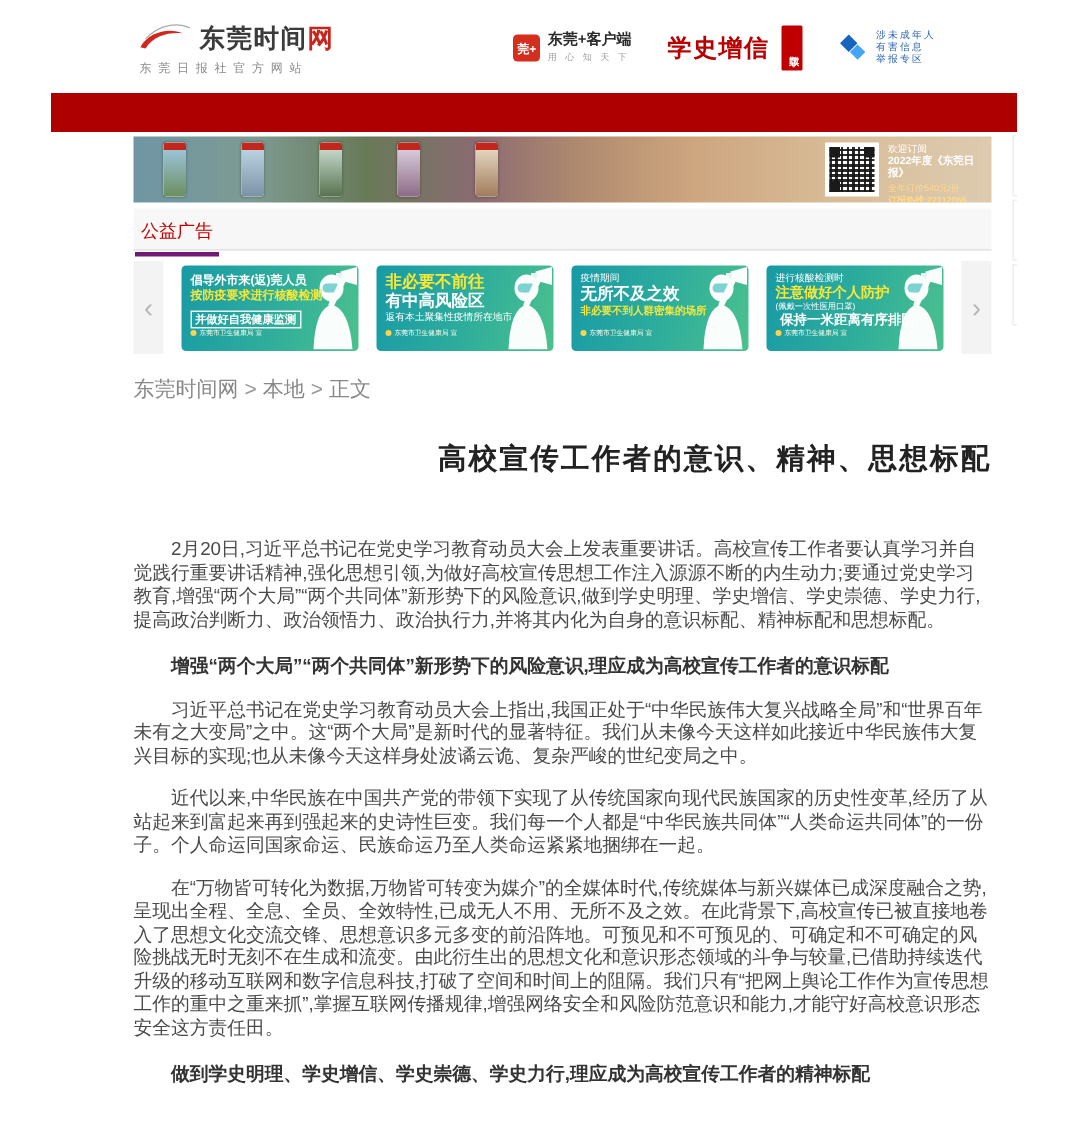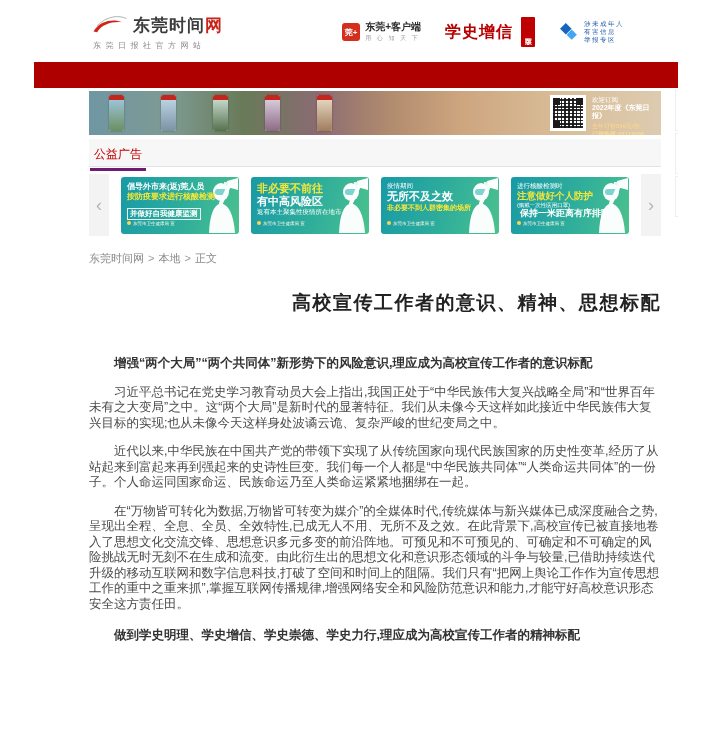--- a/index.html
+++ b/index.html
@@ -86,21 +86,21 @@
               display:inline-block; padding:0 2px; line-height:10px; margin-top:1px; }
   .ln-w-tiny{ font-size:5.5px; line-height:6px; }
   .card-footer { position:absolute; left:6px; bottom:2px; z-index:2; white-space:nowrap; }
   .card-footer .dot { display:inline-block; width:4px; height:4px; border-radius:50%;
                       background:#ffd34d; vertical-align:middle; margin-right:2px; }
   .card-footer .ftxt { display:inline-block; font-size:6px; color:#fffbe8;
                        transform:scale(.75); transform-origin:left center; vertical-align:middle; }
   .worker { position:absolute; right:-2px; top:1px; z-index:1; opacity:.97; }
 
   
-  .breadcrumb { margin-top:15px; font-size:11px; color:#888; }
+  .breadcrumb { margin-top:15px; font-size:14px; color:#888; }
   .breadcrumb .crumb-link { cursor:pointer; }
   .breadcrumb .sep { margin:0 4px; color:#999; }
   .article-title { margin-top:24px; font-size:19px; font-weight:bold; color:#222; letter-spacing:1.5px;text-align:right; }
   .article-meta { margin-top:13px; font-size:10px; color:#9a9a9a; display:flex; gap:16px; }
   .article-body { margin-top:40px; font-size:12.5px; line-height:15.5px; color:#4a4a4a; }
   .article-body p { margin:0 0 13px; text-indent:2em; }
   .article-body h3 { font-size:12.5px; line-height:15.5px; font-weight:bold; color:#333;
                      margin:16px 0 13px; text-indent:2em; }
 
   
@@ -254,20 +254,21 @@
             </svg>
           </div>
         </div>
       <button class="car-btn">›</button>
     </div>
 
     <nav class="breadcrumb" id="breadcrumb"><span class="crumb-link">东莞时间网</span><span class="sep">&gt;</span><span class="crumb-link">本地</span><span class="sep">&gt;</span><span class="crumb-link">正文</span></nav>
 
     <h1 class="article-title">高校宣传工作者的意识、精神、思想标配</h1>
     <div class="article-body" id="article-body">
+        <p>2月20日,习近平总书记在党史学习教育动员大会上发表重要讲话。高校宣传工作者要认真学习并自觉践行重要讲话精神,强化思想引领,为做好高校宣传思想工作注入源源不断的内生动力;要通过党史学习教育,增强“两个大局”“两个共同体”新形势下的风险意识,做到学史明理、学史增信、学史崇德、学史力行,提高政治判断力、政治领悟力、政治执行力,并将其内化为自身的意识标配、精神标配和思想标配。</p>
         <h3>增强“两个大局”“两个共同体”新形势下的风险意识,理应成为高校宣传工作者的意识标配</h3>
         <p>习近平总书记在党史学习教育动员大会上指出,我国正处于“中华民族伟大复兴战略全局”和“世界百年未有之大变局”之中。这“两个大局”是新时代的显著特征。我们从未像今天这样如此接近中华民族伟大复兴目标的实现;也从未像今天这样身处波谲云诡、复杂严峻的世纪变局之中。</p>
         <p>近代以来,中华民族在中国共产党的带领下实现了从传统国家向现代民族国家的历史性变革,经历了从站起来到富起来再到强起来的史诗性巨变。我们每一个人都是“中华民族共同体”“人类命运共同体”的一份子。个人命运同国家命运、民族命运乃至人类命运紧紧地捆绑在一起。</p>
         <p>在“万物皆可转化为数据,万物皆可转变为媒介”的全媒体时代,传统媒体与新兴媒体已成深度融合之势,呈现出全程、全息、全员、全效特性,已成无人不用、无所不及之效。在此背景下,高校宣传已被直接地卷入了思想文化交流交锋、思想意识多元多变的前沿阵地。可预见和不可预见的、可确定和不可确定的风险挑战无时无刻不在生成和流变。由此衍生出的思想文化和意识形态领域的斗争与较量,已借助持续迭代升级的移动互联网和数字信息科技,打破了空间和时间上的阻隔。我们只有“把网上舆论工作作为宣传思想工作的重中之重来抓”,掌握互联网传播规律,增强网络安全和风险防范意识和能力,才能守好高校意识形态安全这方责任田。</p>
         <h3>做到学史明理、学史增信、学史崇德、学史力行,理应成为高校宣传工作者的精神标配</h3>
       </div>
   </main>
 
   <aside class="qr-rail">
     <div class="qr">

